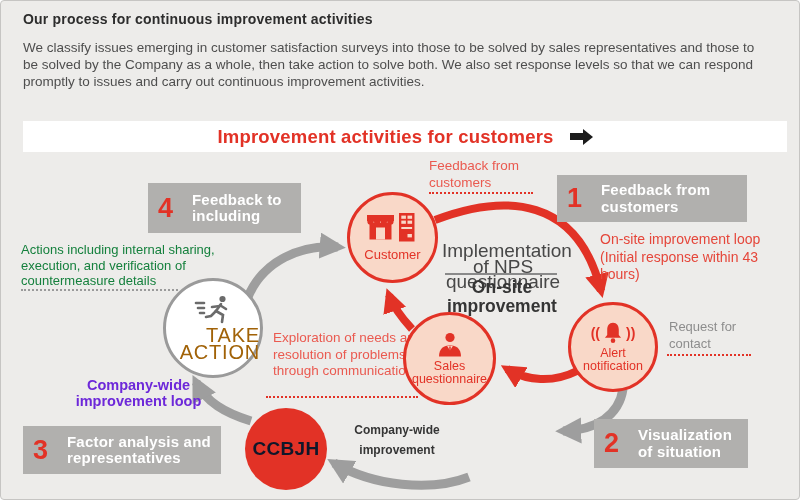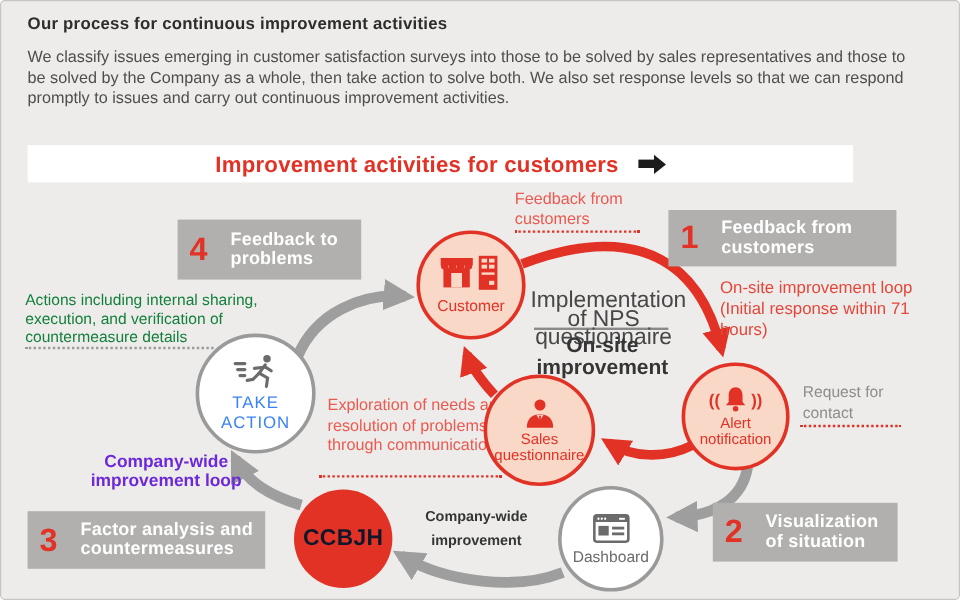--- a/index.html
+++ b/index.html
@@ -10,21 +10,21 @@
     background:#edecea; border:1px solid #c6c5c3; border-radius:4px;
     overflow:hidden;
   }
   .abs { position:absolute; }
 
   
   .title { left:22px; top:10px; font-size:14px; font-weight:bold; color:#2d2d2d; letter-spacing:0.2px; }
   .desc  { left:22px; top:38px; width:748px; font-size:13.5px; line-height:17px; color:#4e4e4e; }
 
   
-  .banner { left:22px; top:120px; width:688px; height:31px; background:#ffffff;
+  .banner { left:22px; top:120px; width:764px; height:31px; background:#ffffff;
             display:flex; align-items:center; justify-content:center; gap:16px; z-index:2; }
   .banner .btxt { color:#e23226; font-weight:bold; font-size:18.5px; letter-spacing:0.2px; }
   .banner sup { font-size:11px; }
   .arrow-glyph { display:flex; align-items:center; }
   .arrow-glyph .bar { width:13px; height:7px; background:#1c1c1c; }
   .arrow-glyph .tri { width:0; height:0; border-left:10px solid #1c1c1c;
                       border-top:8px solid transparent; border-bottom:8px solid transparent; }
 
   
   .step-box { background:#b1b0ae; display:flex; align-items:center; z-index:3; padding-left:10px; }
@@ -41,21 +41,21 @@
   .node.redring  { background:#f9d8c8; border:3.5px solid #e23226; }
   .node.grayring { background:#ffffff; border:3px solid #9a9a9a; }
   .n-customer  { left:346px; top:191px; width:91px; height:91px; }
   .n-alert     { left:567px; top:301px; width:90px; height:90px; }
   .n-sales     { left:402px; top:311px; width:93px; height:93px; }
   .n-takeaction{ left:162px; top:277px; width:100px; height:100px; }
   .n-dashboard { left:464px; top:404px; width:88px; height:88px; }
   .n-ccbjh     { left:244px; top:407px; width:82px; height:82px; background:#e23226; }
   .node .rlabel { color:#e23226; font-size:12.5px; line-height:13.5px; margin-top:2px; }
   .node .glabel { color:#6c6c6c; font-size:13px; margin-top:3px; }
-  .node .dlabel { color:#3b82f6; font-size:14px; line-height:17px; letter-spacing:0.8px; margin-top:2px; }
+  .node .dlabel { color:#a16207; font-size:20px; line-height:17px; letter-spacing:0.8px; margin-top:2px;text-align:right; }
   .ccbjh-label { color:#0f172a; font-weight:bold; font-size:19px; letter-spacing:0.3px; }
   .bellrow { display:flex; align-items:center; gap:1px; }
   .wave { color:#e23226; font-size:14px; font-weight:bold; line-height:1; }
 
   
   .ann { z-index:3; }
   .a-feedback-top { left:428px; top:157px; width:115px; font-size:13.5px; line-height:16.5px; color:#ea5a50; }
   .a-onsite-loop  { left:599px; top:230px; width:190px; font-size:14px; line-height:17.5px; color:#e5463a; }
   .a-nps          { left:441px; top:242px; width:122px; text-align:center; font-size:19px; line-height:15.5px; color:#474747; }
   .nps-rule       { left:444px; top:272px; width:112px; height:2px; background:#8a8a8a; }
@@ -112,25 +112,25 @@
   <div class="abs step-box box1">
     <span class="step-num">1</span>
     <span class="step-label">Feedback from customers</span>
   </div>
   <div class="abs step-box box2">
     <span class="step-num">2</span>
     <span class="step-label">Visualization of situation</span>
   </div>
   <div class="abs step-box box3">
     <span class="step-num">3</span>
-    <span class="step-label">Factor analysis and countermeasures</span>
+    <span class="step-label">Factor analysis and representatives</span>
   </div>
   <div class="abs step-box box4">
     <span class="step-num">4</span>
-    <span class="step-label">Feedback to problems</span>
+    <span class="step-label">Feedback to including</span>
   </div>
 
   <div class="abs node redring n-customer">
     <svg width="52" height="33" viewBox="0 0 52 33">
       <rect x="0" y="2" width="27" height="6" fill="#e23226"></rect>
       <circle cx="3.6" cy="8.4" r="3.2" fill="#e23226"></circle>
         <circle cx="10.2" cy="8.4" r="3.2" fill="#e23226"></circle>
       <circle cx="16.8" cy="8.4" r="3.2" fill="#e23226"></circle>
         <circle cx="23.4" cy="8.4" r="3.2" fill="#e23226"></circle>
       <rect x="2.5" y="10" width="22" height="16.5" fill="#e23226"></rect>
@@ -178,43 +178,29 @@
         <path d="M28.5,10.5 L34,14"></path>
         <path d="M28,11 L20,12"></path>
         <path d="M24,16 L31,20 L30,27"></path>
         <path d="M24,16 L19,21 L14,22"></path>
       </g>
       <circle cx="30.5" cy="4" r="3.1" fill="#6b6b6b"></circle>
     </svg>
     <span class="dlabel">TAKE ACTION</span>
   </div>
 
-  <div class="abs node grayring n-dashboard">
-    <svg width="31" height="25" viewBox="0 0 29 23">
-      <rect x="1.2" y="1.2" width="26.5" height="20.5" rx="2" fill="#ffffff" stroke="#6b6b6b" stroke-width="2"></rect>
-      <rect x="1.2" y="1.2" width="26.5" height="5.2" rx="2" fill="#6b6b6b"></rect>
-      <circle cx="4.4" cy="3.8" r="0.9" fill="#ffffff"></circle>
-        <circle cx="7" cy="3.8" r="0.9" fill="#ffffff"></circle>
-        <circle cx="9.6" cy="3.8" r="0.9" fill="#ffffff"></circle>
-      <rect x="20.5" y="3.1" width="4.5" height="1.5" fill="#ffffff"></rect>
-      <rect x="4.4" y="9.4" width="8" height="7.5" fill="#6b6b6b"></rect>
-      <rect x="15" y="10" width="9.5" height="2.2" fill="#6b6b6b"></rect>
-      <rect x="15" y="14.5" width="9.5" height="2.2" fill="#6b6b6b"></rect>
-    </svg>
-    <span class="glabel">Dashboard</span>
-  </div>
 
   <div class="abs node n-ccbjh">
     <span class="ccbjh-label">CCBJH</span>
   </div>
 
   <div class="abs ann a-feedback-top">Feedback from customers</div>
   <div class="abs dotted d-feedback-top"></div>
 
-  <div class="abs ann a-onsite-loop">On-site improvement loop (Initial response within 71 hours)</div>
+  <div class="abs ann a-onsite-loop">On-site improvement loop (Initial response within 43 hours)</div>
 
   <div class="abs ann a-nps">Implementation of NPS questionnaire</div>
   <div class="abs nps-rule"></div>
   <div class="abs ann a-onsite-imp">On-site improvement</div>
 
   <div class="abs ann a-request">Request for contact</div>
   <div class="abs dotted d-request"></div>
 
   <div class="abs ann a-exploration">Exploration of needs and resolution of problems through communication</div>
   <div class="abs dotted d-exploration"></div>

